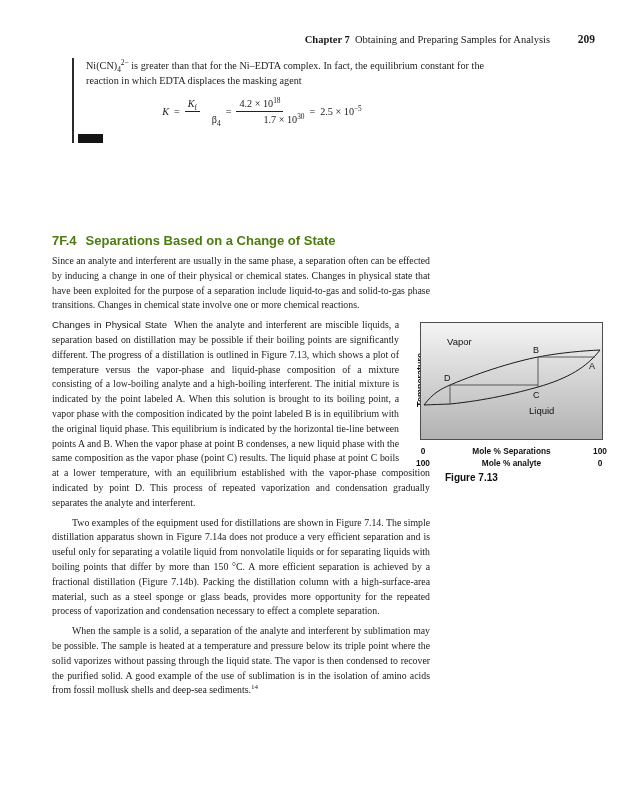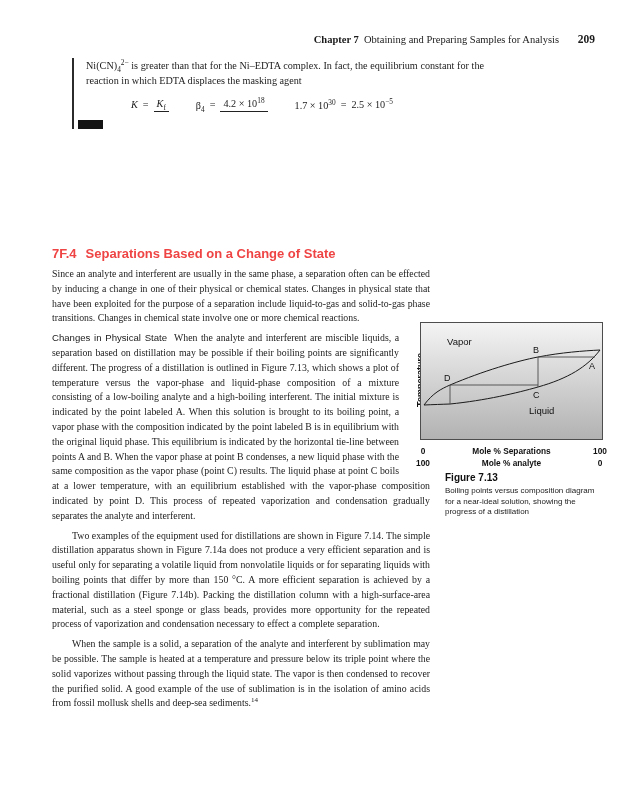--- a/index.html
+++ b/index.html
@@ -1,35 +1,35 @@
 <!DOCTYPE html>
 <html><head>
 <meta charset="utf-8">
 <style>
   html,body{margin:0;padding:0;}
   .page{position:relative;width:640px;height:800px;background:#ffffff;color:#1b1b1b;
         font-family:"Liberation Serif",serif;overflow:hidden;}
   
   .hdr{position:absolute;top:33px;right:45px;font-size:10.5px;white-space:nowrap;}
   .hdr .b{font-weight:bold;}
-  .hdr .pgnum{font-weight:bold;font-size:11.5px;margin-left:16px;}
+  .hdr .pgnum{font-weight:bold;font-size:11.5px;margin-left:25px;}
   
   .example{position:absolute;left:72px;top:58px;width:408px;border-left:2px solid #2b2b2b;padding-left:12px;}
   .extext{width:398px;font-size:10.2px;line-height:15.2px;text-align:justify;}
   .eqwrap{width:352px;text-align:center;margin:9px 0 4px 0;font-size:10.2px;}
   .eqline{display:inline-flex;align-items:center;gap:5px;}
-  .frac{display:inline-flex;flex-direction:row;align-items:flex-end;line-height:13px;}
+  .frac{display:inline-flex;flex-direction:column;align-items:flex-start;line-height:13px;}
   .frac .num{border-bottom:1px solid #222;padding:0 3px 1px 3px;}
   .frac .den{padding-top:1px;margin-left:27px;}
   sup{font-size:0.72em;line-height:0;vertical-align:super;}
   sub{font-size:0.72em;line-height:0;vertical-align:sub;}
   .endmark{width:25px;height:9px;background:#141414;margin-top:8px;margin-left:-8px;}
   
   .section{position:absolute;left:52px;top:232px;width:378px;}
-  .h2{font-family:"Liberation Sans",sans-serif;font-weight:bold;font-size:13px;color:#ef4444;margin:14px 0 6px 0;}
+  .h2{font-family:"Liberation Sans",sans-serif;font-weight:bold;font-size:13px;color:#4d7c0f;margin:1px 0 6px 0;}
   .h2 .num{margin-right:9px;}
   .section p{margin:0;font-size:9.8px;line-height:14.8px;text-align:justify;}
   .section p + p{margin-top:5px;}
   .p-indent{text-indent:20px;}
   .runin{font-family:"Liberation Sans",sans-serif;font-weight:normal;font-size:9.6px;}
   .figspacer{float:right;width:31px;height:138px;}
   
   .figure{position:absolute;left:402px;top:322px;width:216px;font-family:"Liberation Sans",sans-serif;}
   .plot{position:absolute;left:18px;top:0;width:181px;height:116px;border:1px solid #4d4d4d;
         background:linear-gradient(#f4f4f4,#b2b2b2);}
@@ -110,17 +110,16 @@
       <span class="ct">Mole % Separations</span>
       <span class="rt">100</span>
     </div>
     <div class="xrow" style="top:136px;">
       <span class="lt">100</span>
       <span class="ct">Mole % analyte</span>
       <span class="rt">0</span>
     </div>
     <div class="cap">
       <div class="ct1">Figure 7.13</div>
-      <div class="ct2">Boiling points versus composition diagram<br>for a near-ideal solution, showing the<br>progress of a distillation</div>
     </div>
   </div>
 
 </div>
 
 </body></html>

